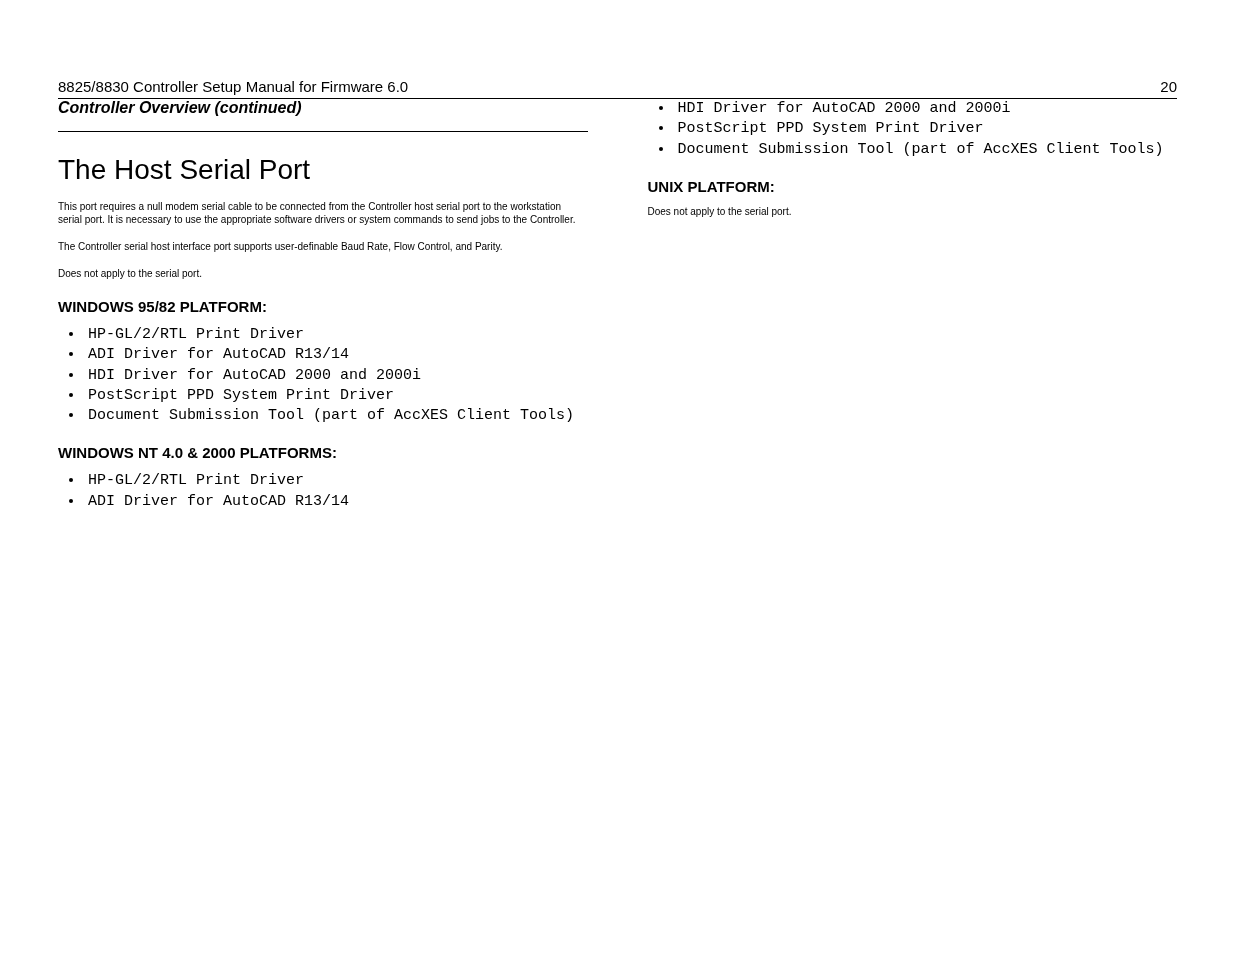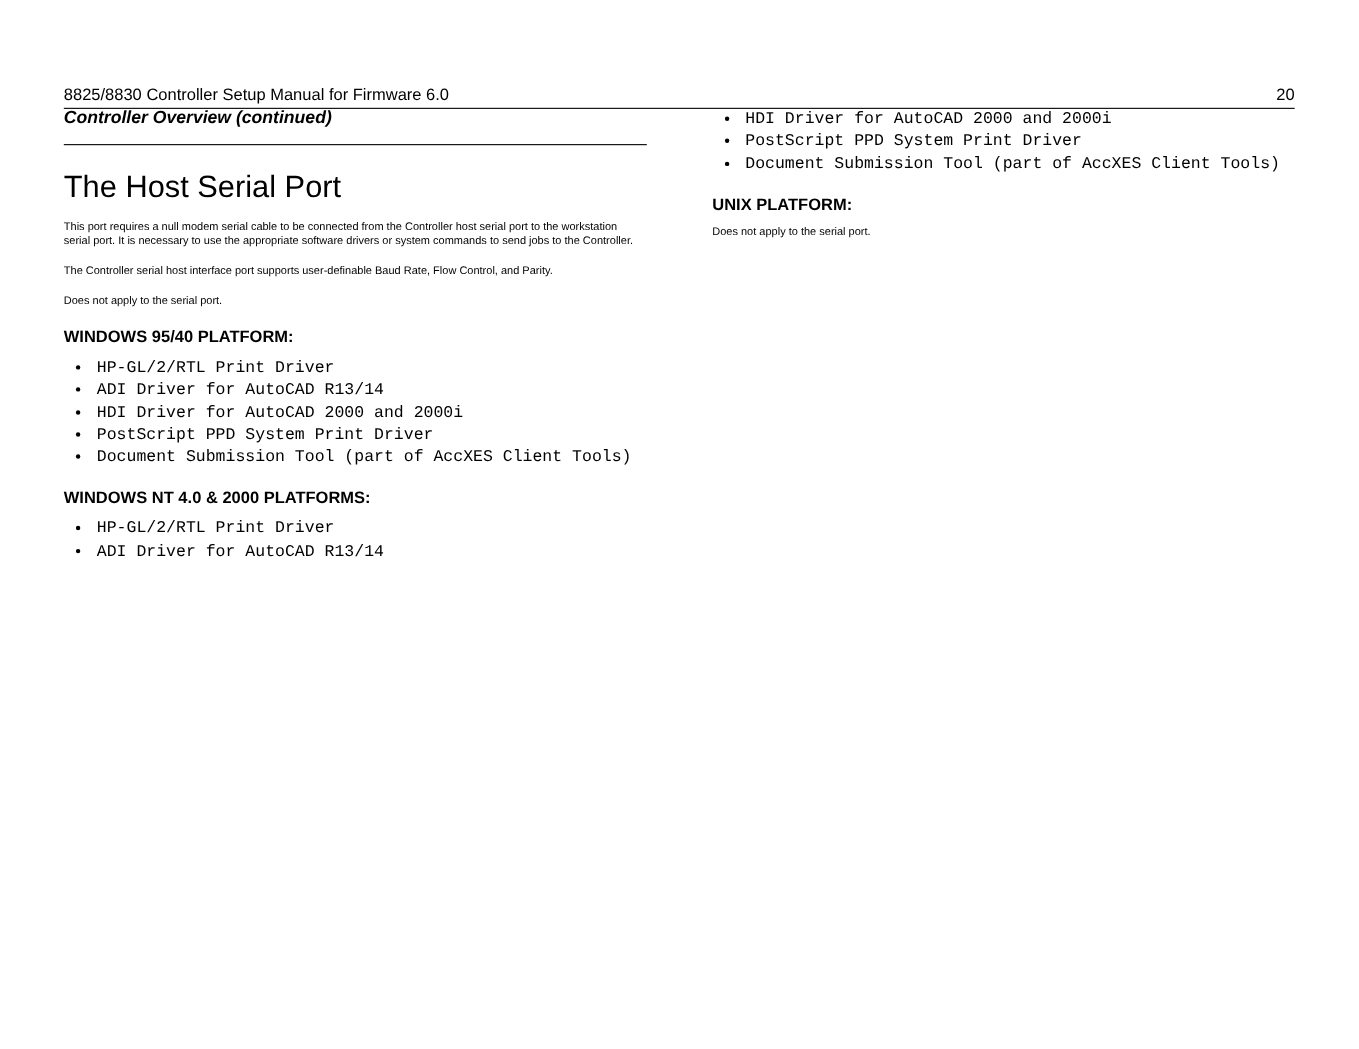--- a/index.html
+++ b/index.html
@@ -94,21 +94,21 @@
 
 
       <h2>The Host Serial Port</h2>
       <p>This port requires a null modem serial cable to be connected from the Controller host serial port to the workstation serial port.   It is necessary to use the appropriate software drivers or system commands to send jobs to the Controller.</p>
       <p>The Controller serial host interface port supports user-definable Baud Rate, Flow Control, and Parity.</p>
 
 
       <p>Does not apply to the serial port.</p>
 
 
-      <div class="sublabel">WINDOWS 95/40 PLATFORM:</div>
+      <div class="sublabel">WINDOWS 95/82 PLATFORM:</div>
       <ul>
         <li>HP-GL/2/RTL Print Driver</li>
         <li>ADI Driver for AutoCAD R13/14</li>
         <li>HDI Driver for AutoCAD 2000 and 2000i</li>
         <li>PostScript PPD System Print Driver</li>
         <li>Document Submission Tool (part of AccXES Client Tools)</li>
       </ul>
 
       <div class="sublabel">WINDOWS NT 4.0 &amp; 2000 PLATFORMS:</div>
       <ul>

